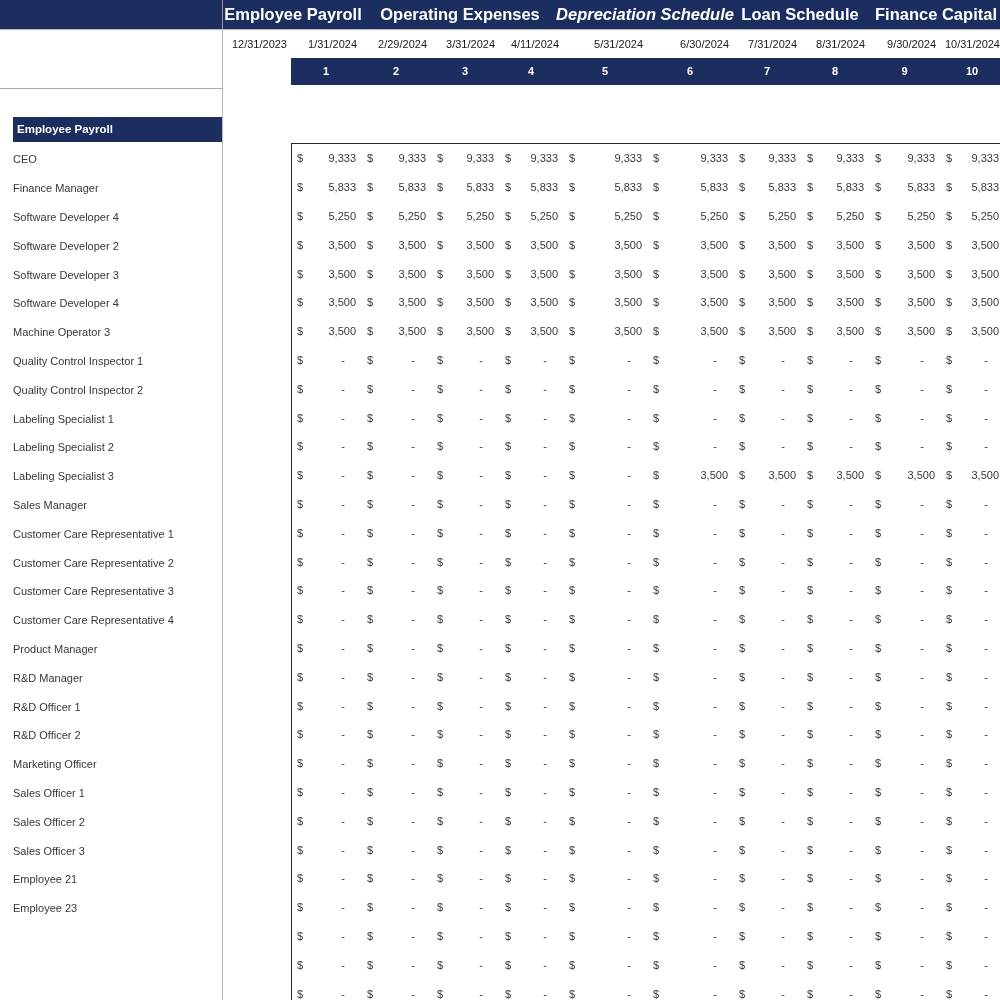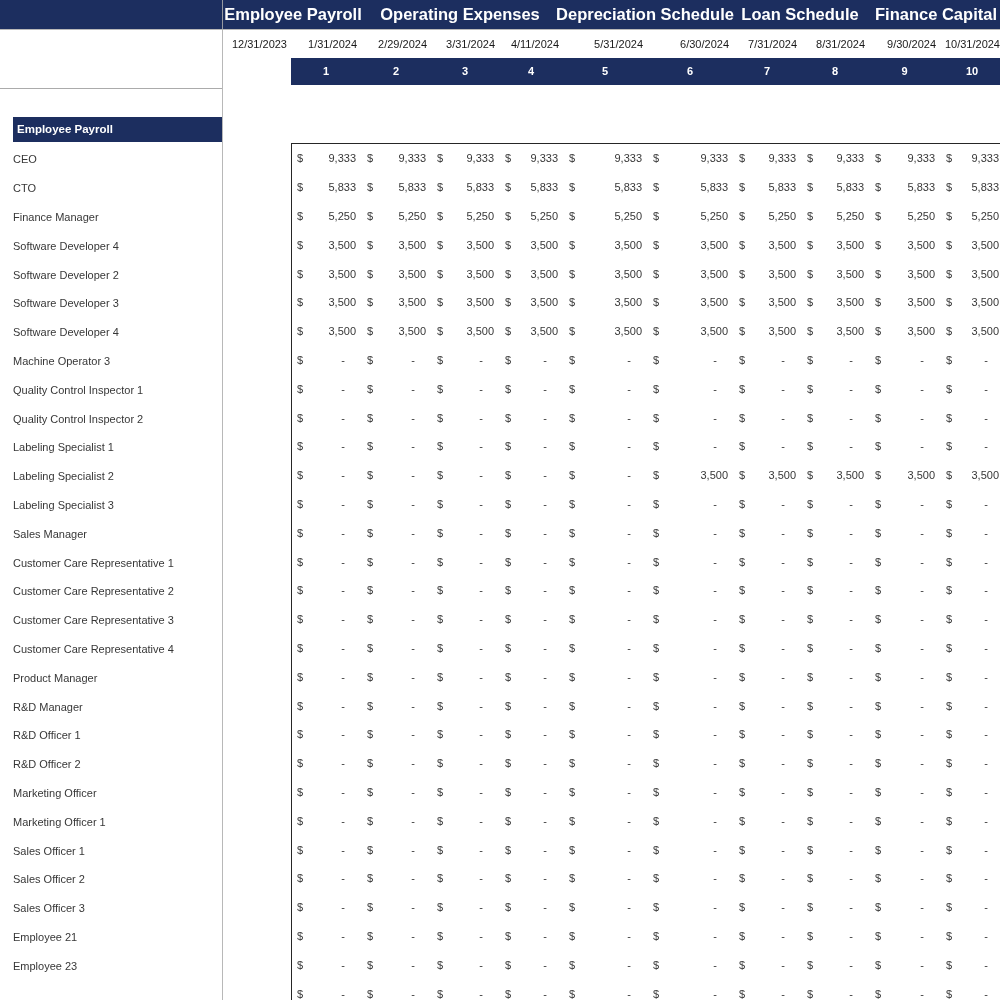--- a/index.html
+++ b/index.html
@@ -13,21 +13,21 @@
   html,body{width:1000px;height:1000px;}
   body{background:#fff;font-family:"Liberation Sans",sans-serif;}
   .screen{position:relative;width:1000px;height:1000px;overflow:hidden;background:#fff;}
 
   
   .navbar{position:absolute;left:0;top:0;width:1000px;height:30px;background:var(--navy);border-bottom:1px solid #b9b9b9;}
   .tab{position:absolute;top:0;height:30px;line-height:29px;transform:translateX(-50%);
        color:#fff;font-weight:bold;font-size:16.5px;white-space:nowrap;cursor:pointer;}
   .tab:nth-of-type(1){left:293px;}
   .tab:nth-of-type(2){left:460px;}
-  .tab:nth-of-type(3){left:645px;}
+  .tab:nth-of-type(3){left:645px;font-style:italic;}
   .tab:nth-of-type(4){left:800px;}
   .tab:nth-of-type(5){left:936px;}
 
   
   .daterow{position:absolute;left:221px;top:31px;height:27px;display:flex;}
   .datecell{height:27px;line-height:27px;text-align:right;padding-right:4px;
             font-size:11px;color:#1a1a1a;white-space:nowrap;overflow:visible;}
 
   
   .numrow{position:absolute;left:291px;top:58px;height:27px;display:flex;background:var(--navy);}
@@ -96,21 +96,20 @@
       <div class="numcell" style="width: 64px;">10</div>
     </div>
 
   <div class="vline"></div>
   <div class="hline"></div>
 
   <div class="sectionheader">Employee Payroll</div>
 
   <div class="labels" id="labels">
       <div class="labelrow">CEO</div>
-      <div class="labelrow">CTO</div>
       <div class="labelrow">Finance Manager</div>
       <div class="labelrow">Software Developer 4</div>
       <div class="labelrow">Software Developer 2</div>
       <div class="labelrow">Software Developer 3</div>
       <div class="labelrow">Software Developer 4</div>
       <div class="labelrow">Machine Operator 3</div>
       <div class="labelrow">Quality Control Inspector 1</div>
       <div class="labelrow">Quality Control Inspector 2</div>
       <div class="labelrow">Labeling Specialist 1</div>
       <div class="labelrow">Labeling Specialist 2</div>
@@ -118,21 +117,20 @@
       <div class="labelrow">Sales Manager</div>
       <div class="labelrow">Customer Care Representative 1</div>
       <div class="labelrow">Customer Care Representative 2</div>
       <div class="labelrow">Customer Care Representative 3</div>
       <div class="labelrow">Customer Care Representative 4</div>
       <div class="labelrow">Product Manager</div>
       <div class="labelrow">R&amp;D Manager</div>
       <div class="labelrow">R&amp;D Officer 1</div>
       <div class="labelrow">R&amp;D Officer 2</div>
       <div class="labelrow">Marketing Officer</div>
-      <div class="labelrow">Marketing Officer 1</div>
       <div class="labelrow">Sales Officer 1</div>
       <div class="labelrow">Sales Officer 2</div>
       <div class="labelrow">Sales Officer 3</div>
       <div class="labelrow">Employee 21</div>
       <div class="labelrow">Employee 23</div>
     </div>
 
   <div class="table" id="table">
       <div class="trow">
         <div class="cell" style="width: 70px;">

